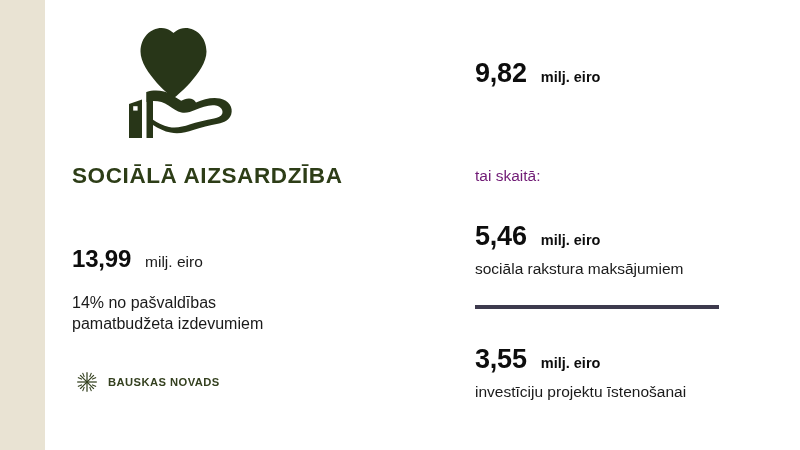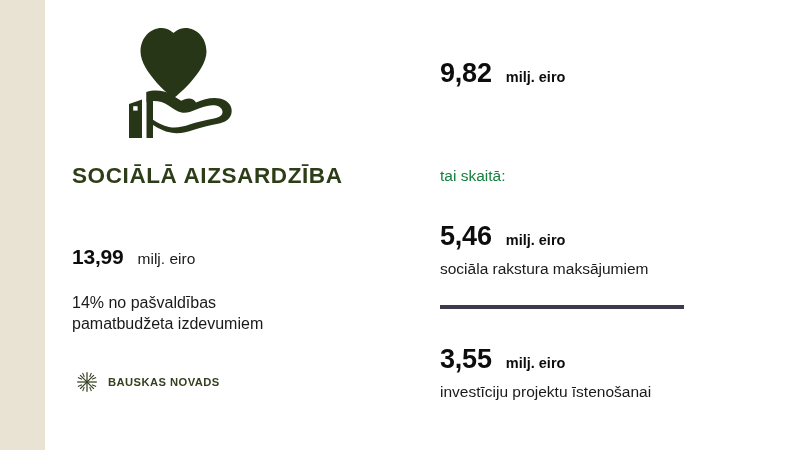--- a/index.html
+++ b/index.html
@@ -61,21 +61,21 @@
   }
 
   .stat-row-left {
     position: absolute;
     left: 0;
     top: 245px;
     display: flex;
     align-items: baseline;
   }
   .stat-num-lg {
-    font-size: 21px;
+    font-size: 24px;
     font-weight: bold;
     color: #0d0d0d;
     letter-spacing: -0.2px;
   }
   .stat-unit-reg {
     font-size: 15.5px;
     font-weight: normal;
     color: #1a1a1a;
     margin-left: 14px;
   }
@@ -106,21 +106,21 @@
     margin-left: 10px;
     font-size: 11.2px;
     font-weight: bold;
     letter-spacing: 0.45px;
     color: #34401f;
   }
 
   
   .col-right {
     position: absolute;
-    left: 440px;
+    left: 475px;
     top: 0;
     width: 320px;
     height: 450px;
   }
 
   .stat-row {
     display: flex;
     align-items: baseline;
   }
   .stat-num {
@@ -138,21 +138,21 @@
   .stat-desc {
     font-size: 15.5px;
     line-height: 20px;
     color: #1a1a1a;
     margin-top: 7px;
     width: 300px;
   }
 
   .blk-a { position: absolute; left: 0; top: 58px; }
   .note  { position: absolute; left: 0; top: 167px;
-           font-size: 15.5px; color: #15803d; }
+           font-size: 15.5px; color: #701a75; }
   .blk-b { position: absolute; left: 0; top: 221px; }
   .rule  { position: absolute; left: 0; top: 305px;
            width: 244px; height: 4px; background: #3d3a4d; }
   .blk-c { position: absolute; left: 0; top: 344px; }
 </style>
 </head>
 <body>
 
 <div id="slide">
 

